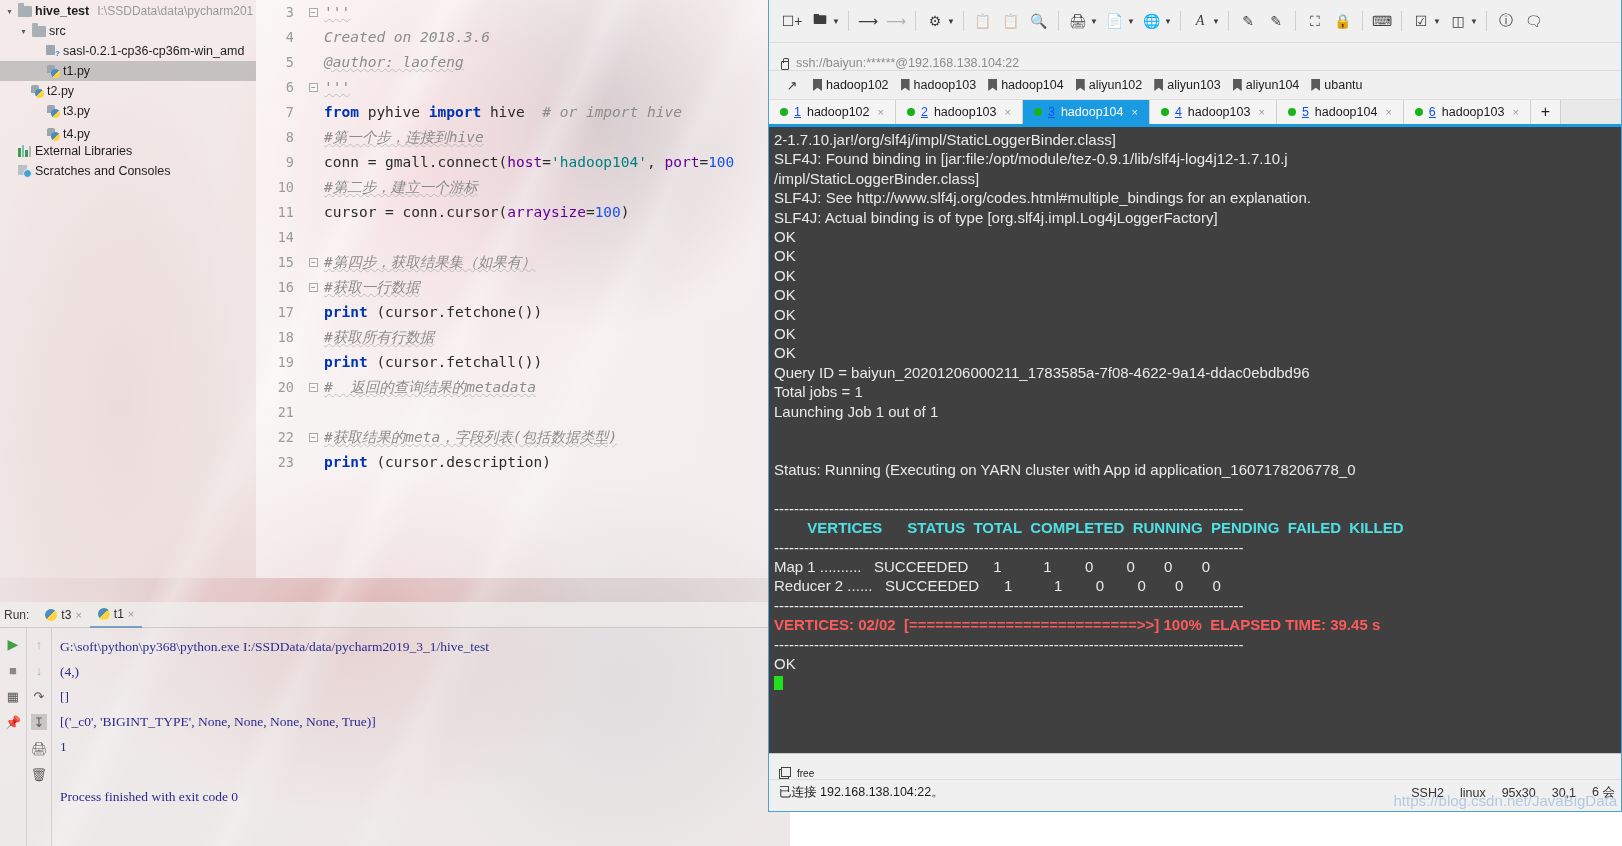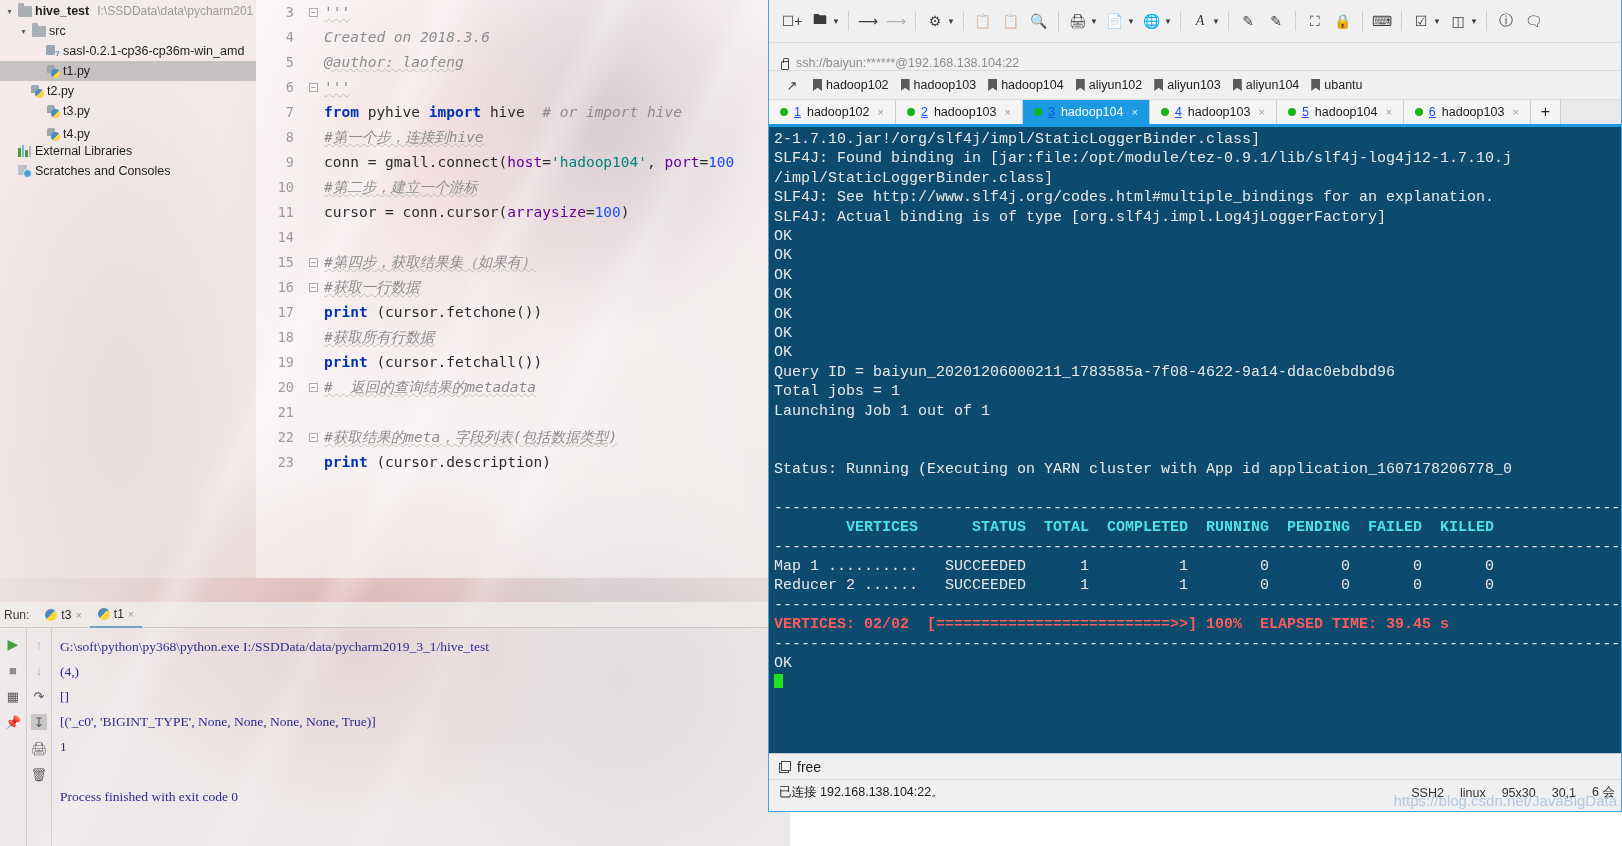--- a/index.html
+++ b/index.html
@@ -206,34 +206,34 @@
   .xs-tab .dot { width:8px; height:8px; border-radius:50%; background:#18b318; flex:0 0 8px;}
   .xs-tab .num { text-decoration: underline; }
   .xs-tab .x { color:#9a9a9a; font-size:11px; margin-left:2px;}
   .xs-tab.active .x { color:#dff1fb; }
   #xs-tab-add {
     display:flex; align-items:center; justify-content:center; width:30px;
     font-size:16px; color:#222; background:#f4f4f4; border-right:1px solid #cfcfcf;
   }
 
   #terminal {
-    height: 626px; background: #0c4a6e; overflow: hidden;
-    font-family: Liberation Mono, monospace; font-size: 15px;
+    height: 626px; background: #404040; overflow: hidden;
+    font-family: Liberation Sans, sans-serif; font-size: 15px;
     line-height: 19.4px; padding: 3px 18px 0 5px; white-space: pre;
     color: #e6e6e6;
   }
   .t-white { color: #e9e9e9; }
   .t-cyan  { color: #4fe0e6; font-weight: bold; }
   .t-red   { color: #fc5b5b; font-weight: bold; }
   .t-dash  { color: #e9e9e9; }
   .cursor-blk { display:inline-block; width:9px; height:14px; background:#20e020; vertical-align:-2px;}
 
   #xs-freebar {
-    height: 26px; background:#f0f0f0; display:flex; align-items:center; gap:6px;
-    padding-left: 10px; font-size: 14px; color:#1c1c1c;
+    height: 26px; background:#f0f0f0; display:flex; align-items:flex-end; gap:6px;
+    padding-left: 10px; font-size: 10px; color:#1c1c1c;
     border-top:1px solid #c8c8c8;
   }
   .free-ico { width:12px; height:12px; position:relative; }
   .free-ico::before{content:"";position:absolute;left:0;bottom:0;width:8px;height:8px;border:1.3px solid #444;}
   .free-ico::after{content:"";position:absolute;right:0;top:0;width:8px;height:8px;border:1.3px solid #444;background:#f0f0f0;}
   #xs-sendbar {
     height: 26px; background:#f7f7f7; display:flex; align-items:center;
     padding-left: 10px; font-size: 12.5px; color:#a0a0a0;
     border-top:1px solid #dcdcdc;
   }

